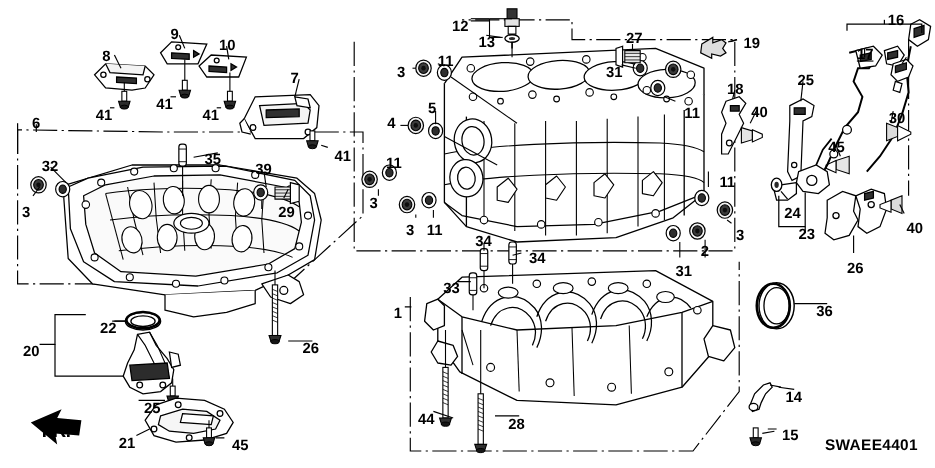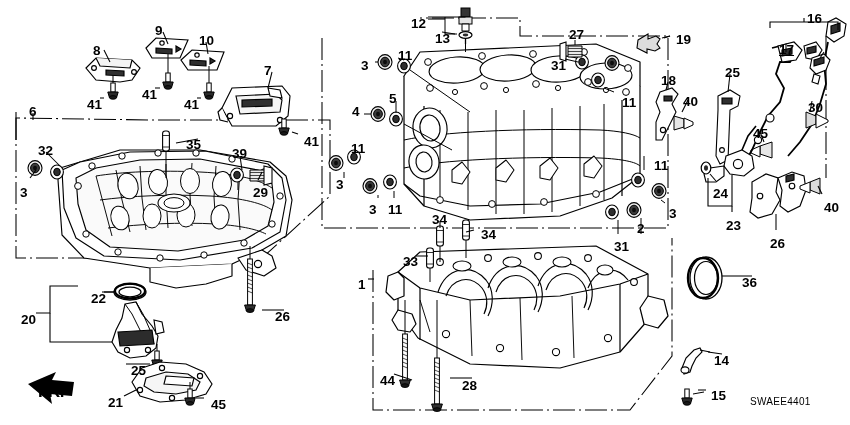--- a/index.html
+++ b/index.html
@@ -2,21 +2,21 @@
 <html><head>
 <meta charset="utf-8">
 <style>
   html,body{margin:0;padding:0;background:#ffffff;}
   body{width:850px;height:425px;overflow:hidden;
        font-family:"Liberation Sans","DejaVu Sans",sans-serif;color:#000;}
   #sheet{position:relative;width:850px;height:425px;background:#fff;}
   svg.layer{position:absolute;left:0;top:0;width:850px;height:425px;}
   .lbl{position:absolute;font-size:13.5px;font-weight:600;color:#000;
        letter-spacing:0px;line-height:1;white-space:nowrap;}
-  .code{position:absolute;font-size:10px;font-weight:400;letter-spacing:.3px;}
+  .code{position:absolute;font-size:14px;font-weight:700;letter-spacing:.3px;}
   .frtxt{position:absolute;font-size:17px;font-weight:800;
          letter-spacing:-0.5px;}
 </style>
 </head>
 <body>
 
 <div id="sheet">
 
   <svg class="layer" viewBox="0 0 850 425">
     <defs>
@@ -640,21 +640,21 @@
   <div class="lbl" style="left:435px;top:32px;">13</div>
   <div class="lbl" style="left:714px;top:354px;">14</div>
   <div class="lbl" style="left:711px;top:389px;">15</div>
   <div class="lbl" style="left:807px;top:12px;">16</div>
   <div class="lbl" style="left:779px;top:43px;text-decoration:underline;">17</div>
   <div class="lbl" style="left:661px;top:74px;">18</div>
   <div class="lbl" style="left:676px;top:33px;">19</div>
   <div class="lbl" style="left:21px;top:313px;">20</div>
   <div class="lbl" style="left:108px;top:396px;">21</div>
   <div class="lbl" style="left:91px;top:292px;">22</div>
-  <div class="lbl" style="left:726px;top:219px;">23</div>
+  <div class="lbl" style="left:726px;top:206px;">23</div>
   <div class="lbl" style="left:713px;top:187px;">24</div>
   <div class="lbl" style="left:725px;top:66px;">25</div>
   <div class="lbl" style="left:770px;top:237px;">26</div>
   <div class="lbl" style="left:569px;top:28px;">27</div>
   <div class="lbl" style="left:462px;top:379px;">28</div>
   <div class="lbl" style="left:253px;top:186px;">29</div>
   <div class="lbl" style="left:808px;top:101px;">30</div>
   <div class="lbl" style="left:551px;top:59px;">31</div>
   <div class="lbl" style="left:614px;top:240px;">31</div>
   <div class="lbl" style="left:38px;top:144px;">32</div>

